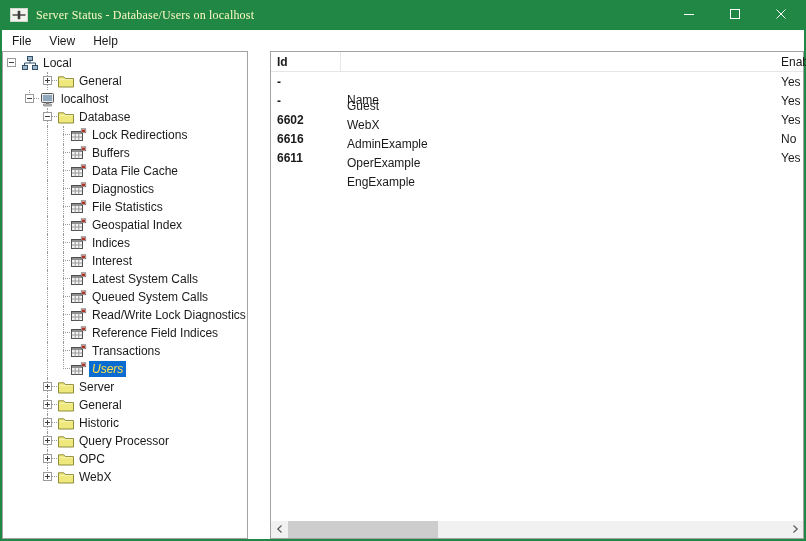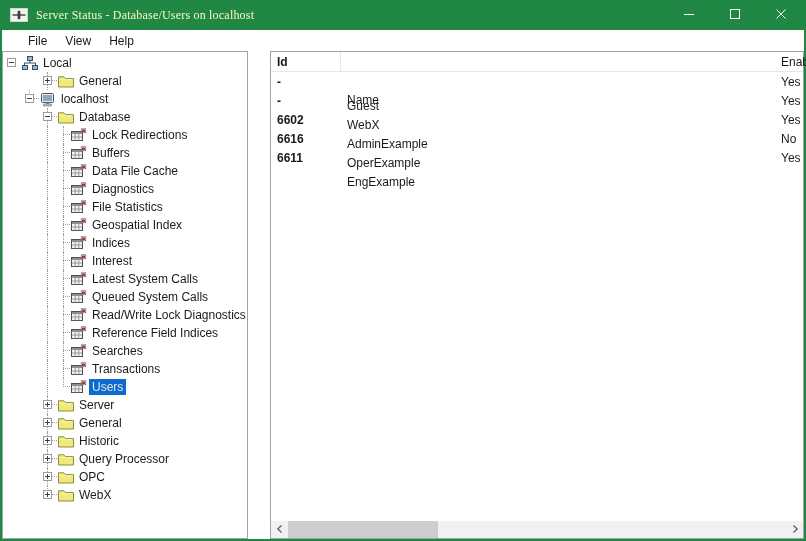--- a/index.html
+++ b/index.html
@@ -26,21 +26,21 @@
     padding-left: 8px;
     font-family: Liberation Serif, serif;
   }
   .app-icon { display: flex; align-items: center; margin-right: 8px; }
   .tb-title { font-size: 12px; letter-spacing: 0.2px; white-space: nowrap; }
   .tb-controls { margin-left: auto; display: flex; height: 100%; }
   .tb-btn { width: 46px; height: 100%; display: flex; align-items: center; justify-content: center; }
   
   .menubar {
     height: 21px; flex: none; background: #fff;
-    display: flex; align-items: center; padding-left: 17px;
+    display: flex; align-items: center; padding-left: 1px;
   }
   .menu-item { padding: 2px 9px; }
   
   .content { flex: 1; display: flex; min-height: 0; background: #fff; gap: 20px; }
   .tree-pane {
     width: 246px; flex: none; margin-right: 2px;
     border: 1px solid #a3a3a3; background: #fff;
     padding-top: 2px; overflow: hidden; white-space: nowrap;
   }
   .list-pane {
@@ -75,21 +75,21 @@
   .expander::before {
     content: ''; position: absolute; left: 1px; top: 3px; width: 5px;
     border-top: 1px solid #3f3f3f;
   }
   .expander.plus::after {
     content: ''; position: absolute; left: 3px; top: 1px; height: 5px;
     border-left: 1px solid #3f3f3f;
   }
   .ticon { width: 18px; height: 18px; flex: none; display: flex; align-items: center; justify-content: center; }
   .tlabel { padding: 1px 3px; margin-left: 1px; }
-  .tlabel.selected { background: #0a6cd0; color: #e5e5e5; }
+  .tlabel.selected { background: #0a6cd0; color: #fde047; font-style: italic; }
   
   .lv-header {
     height: 20px; flex: none; display: flex; align-items: stretch;
     border-bottom: 1px solid #e6e6e6; background: #fff;
   }
   .lv-col { display: flex; align-items: center; padding-left: 6px; border-right: 1px solid #e6e6e6; }
   .lv-col:last-child { border-right: none; }
   .w-id { width: 70px; flex: none; font-weight: bold; }
   .w-name { width: 434px; flex: none; margin-top: 48px; }
   .w-en { flex: 1; min-width: 0; }
@@ -405,36 +405,20 @@
           <span class="tcell junction j-t leaf"></span>
           <span class="ticon">
             <svg width="16" height="14" viewBox="0 0 16 14">
               <rect x="0.5" y="3.5" width="11" height="9" fill="#f2f2f2" stroke="#4f4f4f"></rect>
               <rect x="1" y="4" width="10" height="2" fill="#909090"></rect>
               <path d="M4.2 6 V12.5 M7.8 6 V12.5 M1 9 H11" stroke="#9a9a9a" fill="none"></path>
               <rect x="10.2" y="0.8" width="4.6" height="4" fill="#ffffff" stroke="#4f4f4f" stroke-width="0.6"></rect>
               <rect x="10.9" y="1.5" width="3.2" height="2.6" fill="#b03226"></rect>
             </svg>
           </span>
-          <span class="tlabel">Searches</span>
-        </div>
-        <div class="tree-row">
-          <span class="tcell"></span>
-          <span class="tcell"></span>
-          <span class="tcell guide-v"></span>
-          <span class="tcell junction j-t leaf"></span>
-          <span class="ticon">
-            <svg width="16" height="14" viewBox="0 0 16 14">
-              <rect x="0.5" y="3.5" width="11" height="9" fill="#f2f2f2" stroke="#4f4f4f"></rect>
-              <rect x="1" y="4" width="10" height="2" fill="#909090"></rect>
-              <path d="M4.2 6 V12.5 M7.8 6 V12.5 M1 9 H11" stroke="#9a9a9a" fill="none"></path>
-              <rect x="10.2" y="0.8" width="4.6" height="4" fill="#ffffff" stroke="#4f4f4f" stroke-width="0.6"></rect>
-              <rect x="10.9" y="1.5" width="3.2" height="2.6" fill="#b03226"></rect>
-            </svg>
-          </span>
           <span class="tlabel">Transactions</span>
         </div>
         <div class="tree-row">
           <span class="tcell"></span>
           <span class="tcell"></span>
           <span class="tcell guide-v"></span>
           <span class="tcell junction j-l leaf"></span>
           <span class="ticon">
             <svg width="16" height="14" viewBox="0 0 16 14">
               <rect x="0.5" y="3.5" width="11" height="9" fill="#f2f2f2" stroke="#4f4f4f"></rect>

